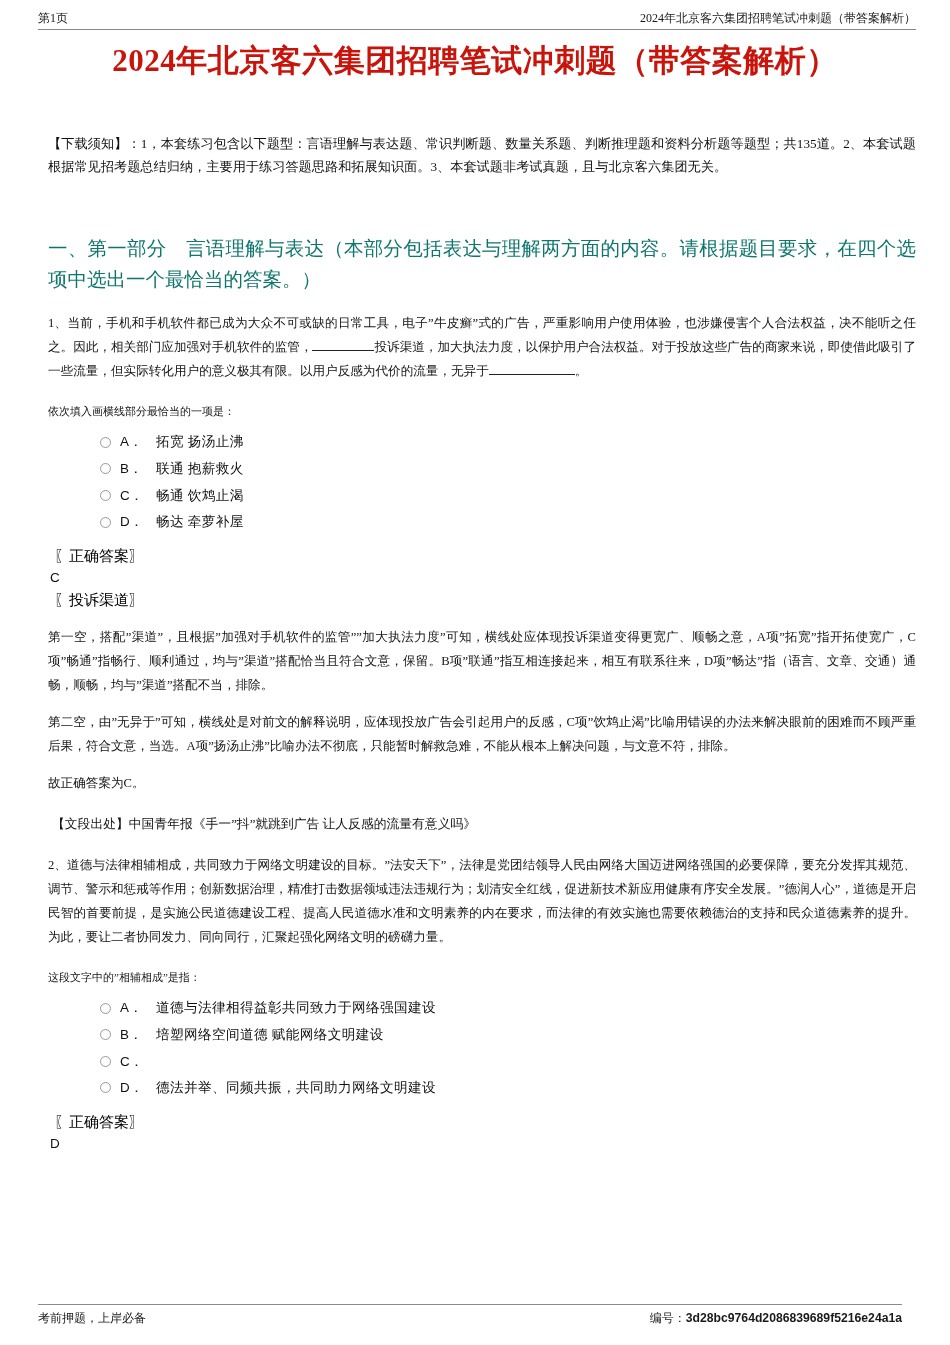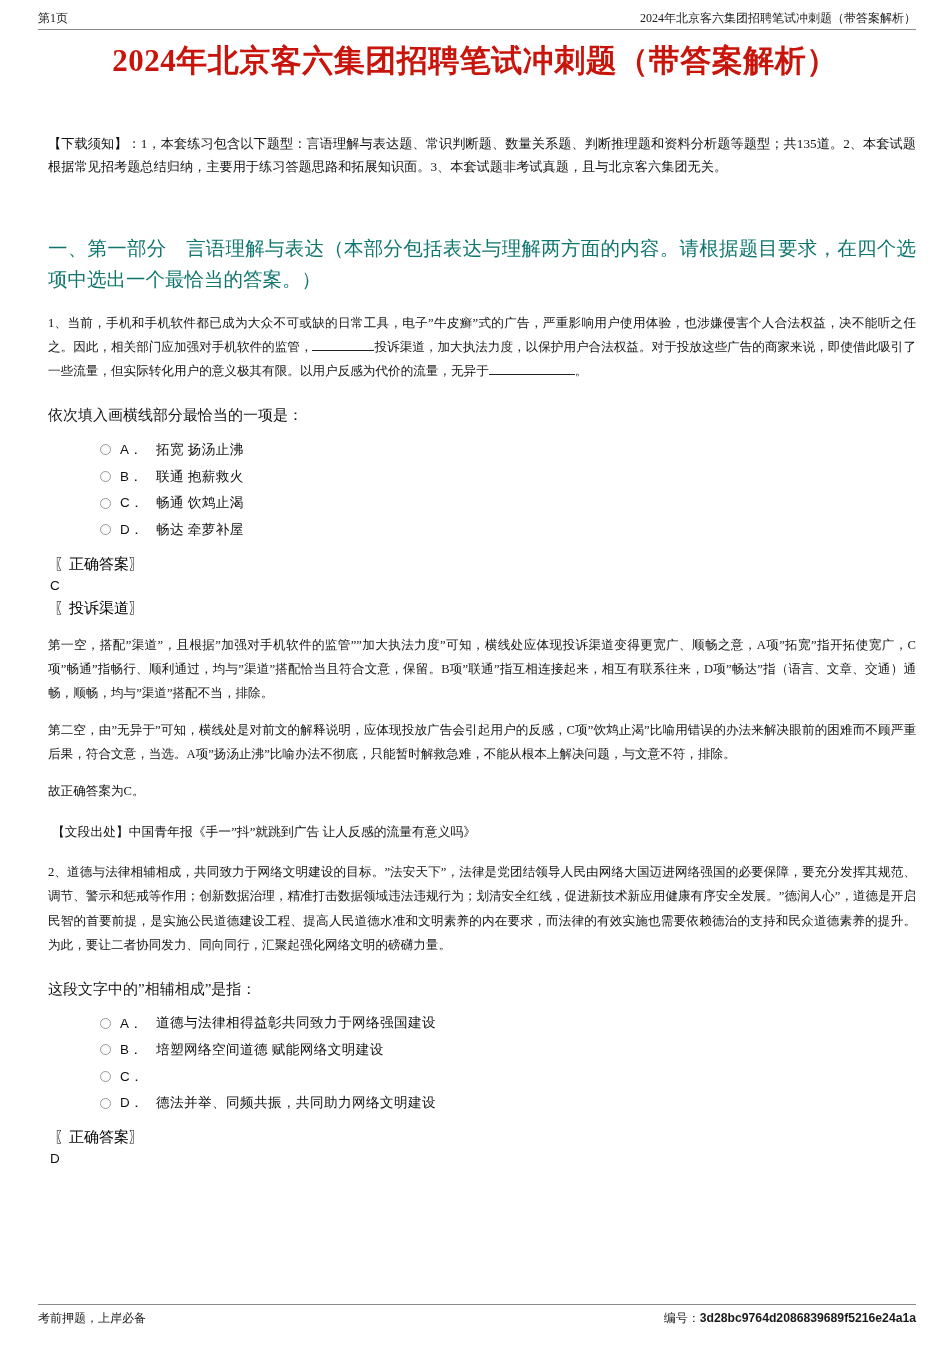--- a/index.html
+++ b/index.html
@@ -98,21 +98,21 @@
   }
   .blank {
     display: inline-block;
     border-bottom: 1px solid #222;
     vertical-align: baseline;
   }
   .blank-short { width: 62px; }
   .blank-long { width: 86px; }
 
   .q-prompt {
-    font-size: 15px;
+    font-size: 11px;
     line-height: 1.9;
     margin-top: 18px;
     color: #141414;
   }
 
   .options {
     margin-top: 10px;
     margin-left: 52px;
   }
   .option {
@@ -177,21 +177,21 @@
     color: #141414;
     margin-top: 16px;
     margin-left: 4px;
   }
 
   
   .running-footer {
     position: absolute;
     bottom: 18px;
     left: 38px;
-    right: 34px;
+    right: 48px;
     display: flex;
     justify-content: space-between;
     align-items: flex-start;
     border-top: 1px solid #8a8a8a;
     padding-top: 5px;
     font-size: 12px;
     color: #1a1a1a;
   }
   .footer-code-num {
     font-family: "Liberation Sans", sans-serif;

